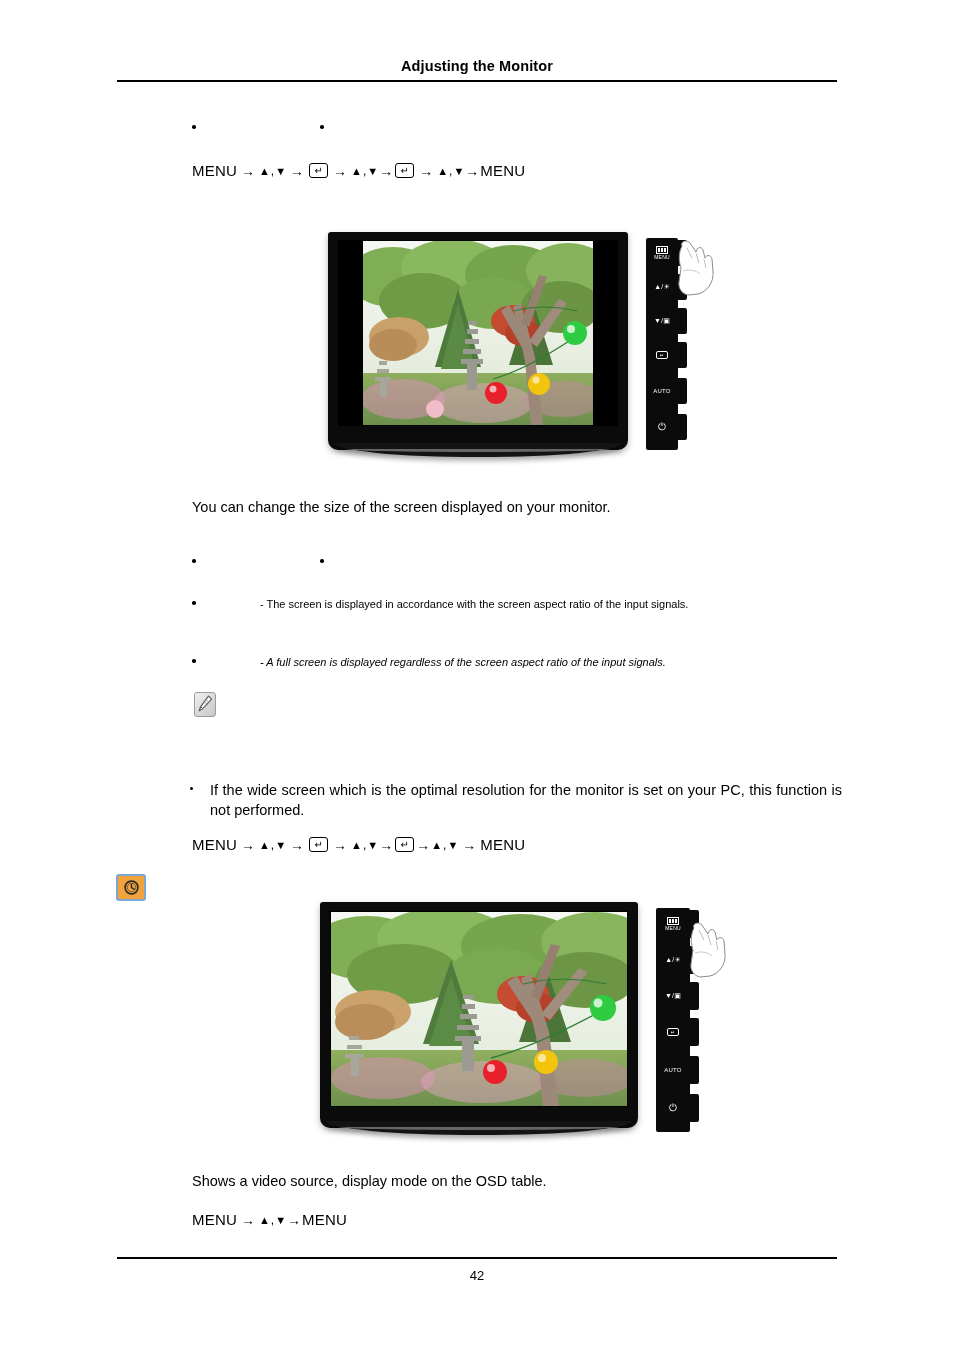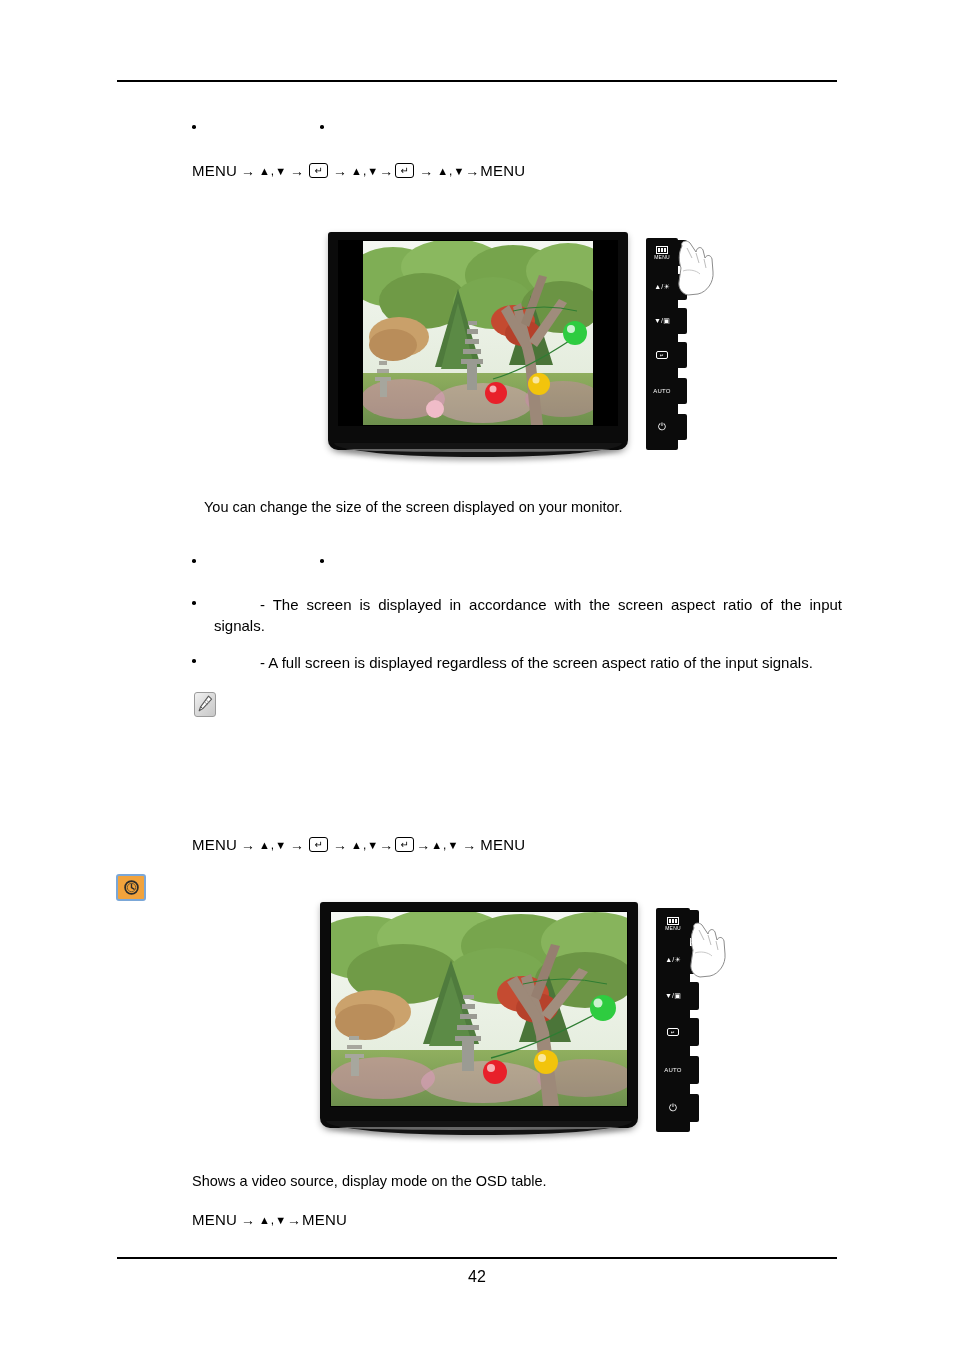--- a/index.html
+++ b/index.html
@@ -48,21 +48,21 @@
     width: 720px;
     height: 2px;
     background: #000000;
   }
   .page-number {
     position: absolute;
     top: 1268px;
     left: 0;
     width: 954px;
     text-align: center;
-    font-size: 16px;
+    font-size: 13px;
   }
 
   
   .body-text {
     position: absolute;
     font-size: 14.5px;
     line-height: 19px;
     color: #000;
   }
 
@@ -130,21 +130,21 @@
     margin: 0 1px;
     position: relative;
     top: 0px;
   }
 
   
   .desc-item {
     position: absolute;
     left: 192px;
     width: 650px;
-    font-size: 15px;
+    font-size: 11px;
     line-height: 21px;
     text-align: justify;
   }
   .desc-item .dot {
     position: absolute;
     left: 0px;
     top: 7px;
     width: 3.5px;
     height: 3.5px;
     background: #000;
@@ -320,20 +320,21 @@
   .hand {
     position: absolute;
     pointer-events: none;
   }
 </style>
 </head>
 <body>
 
 <div class="page">
 
+  <div class="header-title">Adjusting the Monitor</div>
   <div class="header-rule"></div>
 
   <div class="blank-bullet-row" style="top:118px;">
     <span class="dot a"></span>
     <span class="blank-label" style="left:14px;"></span>
     <span class="dot b"></span>
     <span class="blank-label" style="left:142px;"></span>
   </div>
 
   <div class="menu-seq" style="top:162px;">
@@ -468,49 +469,53 @@
 
     <div class="hand" style="left:346px; top:6px; width:44px; height:58px;">
       <svg width="44" height="58" viewBox="0 0 44 58">
         <path d="M8 8 C6 4 12 1 16 5 L22 14 C23 9 27 8 29 12 L31 20 C33 16 37 17 38 21 L39 34 C40 44 33 54 24 56 L14 57 C8 56 4 50 5 44 L7 30 C5 24 4 16 8 8 Z" fill="#ffffff" stroke="#8c8c8c" stroke-width="1"></path>
         <path d="M13 10 L18 20 M22 15 L25 25 M30 21 L32 30" stroke="#b5b5b5" stroke-width="0.9" fill="none"></path>
         <path d="M9 33 C14 31 22 32 26 36" stroke="#c2c2c2" stroke-width="0.9" fill="none"></path>
       </svg>
     </div>
   </div>
 
-  <div class="body-text" style="left:204px; top:498px; width:650px;">You can change the size of the screen displayed on your monitor.</div>
+  <div class="body-text" style="left:192px; top:498px; width:650px;">You can change the size of the screen displayed on your monitor.</div>
 
   <div class="blank-bullet-row" style="top:552px;">
     <span class="dot a"></span>
     <span class="blank-label" style="left:14px;"></span>
     <span class="dot b"></span>
     <span class="blank-label" style="left:142px;"></span>
   </div>
 
   <div class="desc-item" style="top:594px;">
     <span class="dot"></span>
     <span class="txt"><span class="hidden-name"></span><span style="display:inline-block;width:46px;"></span><span>- The screen is displayed in accordance with the screen aspect ratio of the input signals.</span></span>
   </div>
 
-  <div class="desc-item" style="top:652px;">
+  <div class="desc-item" style="top:652px;font-style:italic;">
     <span class="dot"></span>
     <span class="txt"><span class="hidden-name"></span><span style="display:inline-block;width:46px;"></span><span>- A full screen is displayed regardless of the screen aspect ratio of the input signals.</span></span>
   </div>
 
   <div class="note-icon">
     <svg width="20" height="23" viewBox="0 0 20 23">
       <path d="M13.5 3.2 L16.6 6.1 L7.8 15.6 L4.2 17.8 L5.6 13.8 Z" fill="#ffffff" stroke="#585858" stroke-width="1.1" stroke-linejoin="round"></path>
       <path d="M5.6 13.8 L7.8 15.6" stroke="#585858" stroke-width="1"></path>
       <path d="M9.6 9.0 L12.8 11.9" stroke="#8a8a8a" stroke-width="0.9"></path>
       <path d="M11.3 7.0 L14.4 9.9" stroke="#8a8a8a" stroke-width="0.9"></path>
     </svg>
   </div>
 
 
+  <div class="note-item" style="top:780px;">
+    <span class="dot"></span>
+    <span class="txt">If the wide screen which is the optimal resolution for the monitor is set on your PC, this function is not performed.</span>
+  </div>
 
   <div class="menu-seq" style="top:836px;">
     <span class="word">MENU</span>
     <span class="arrow">→</span>
     <span class="updown">▲</span>
     <span class="comma">,</span>
     <span class="updown">▼</span>
     <span class="arrow">→</span>
     <span class="enter-key">↵</span>
     <span class="arrow">→</span>

